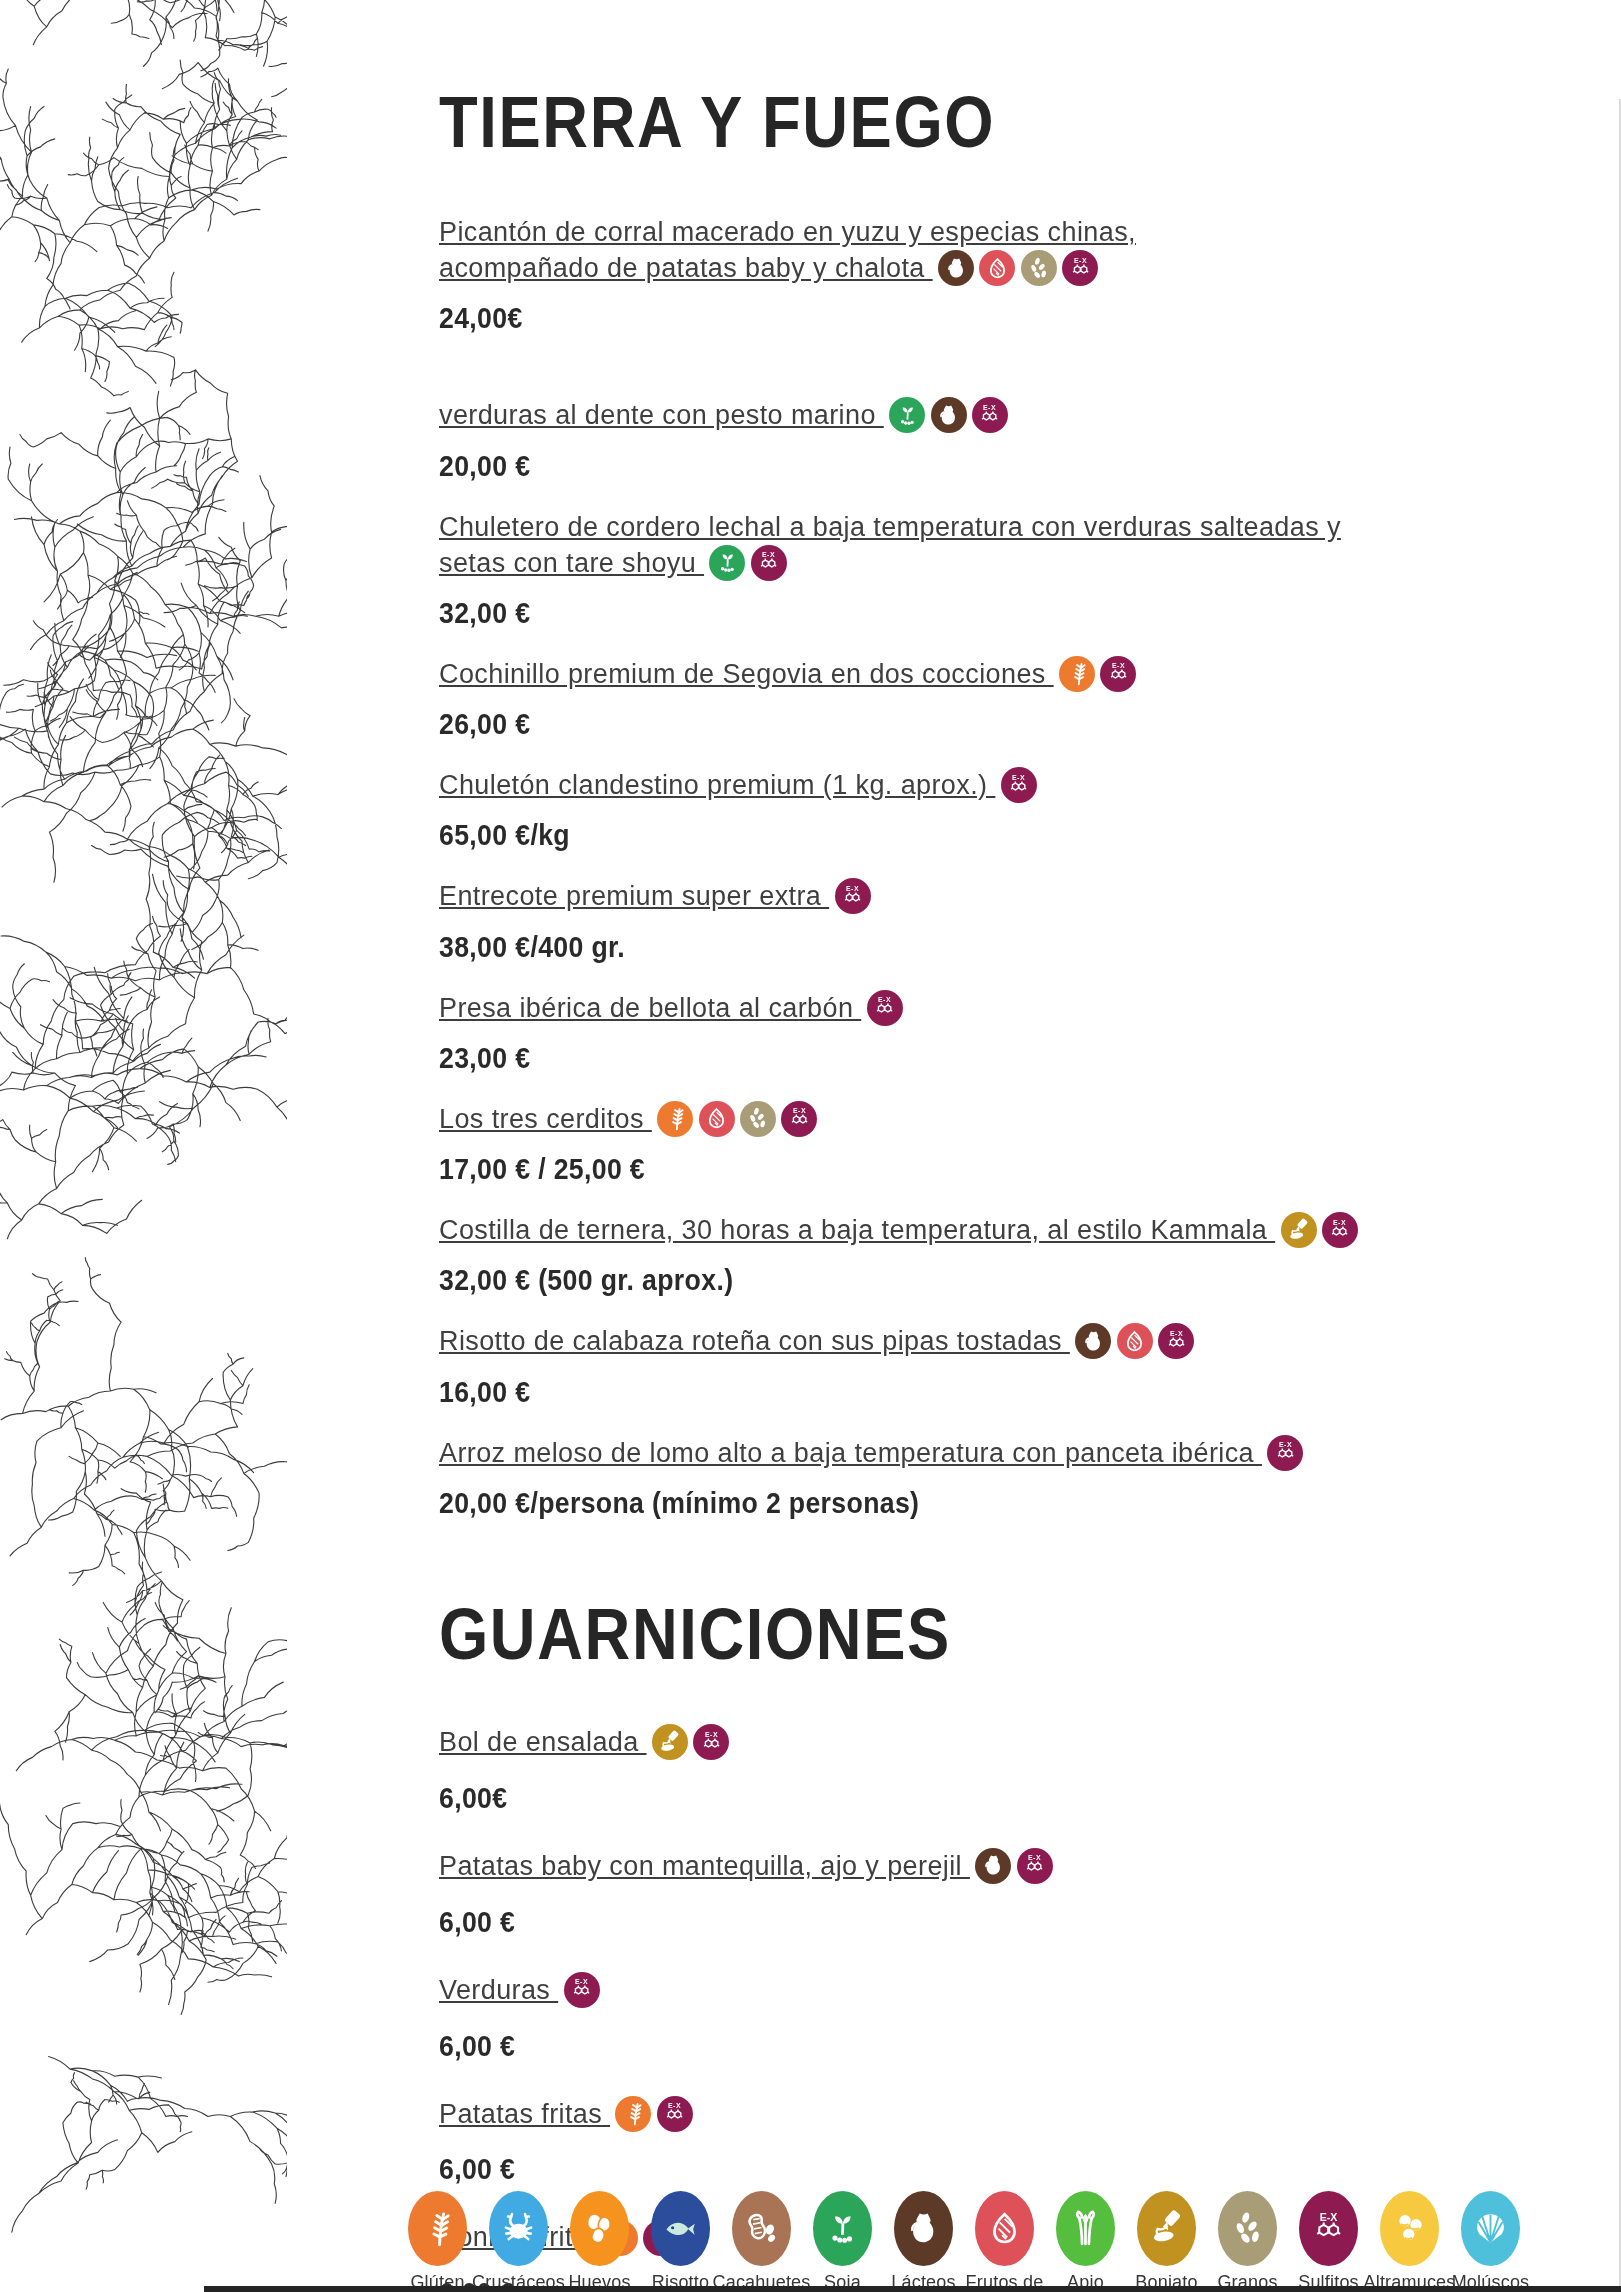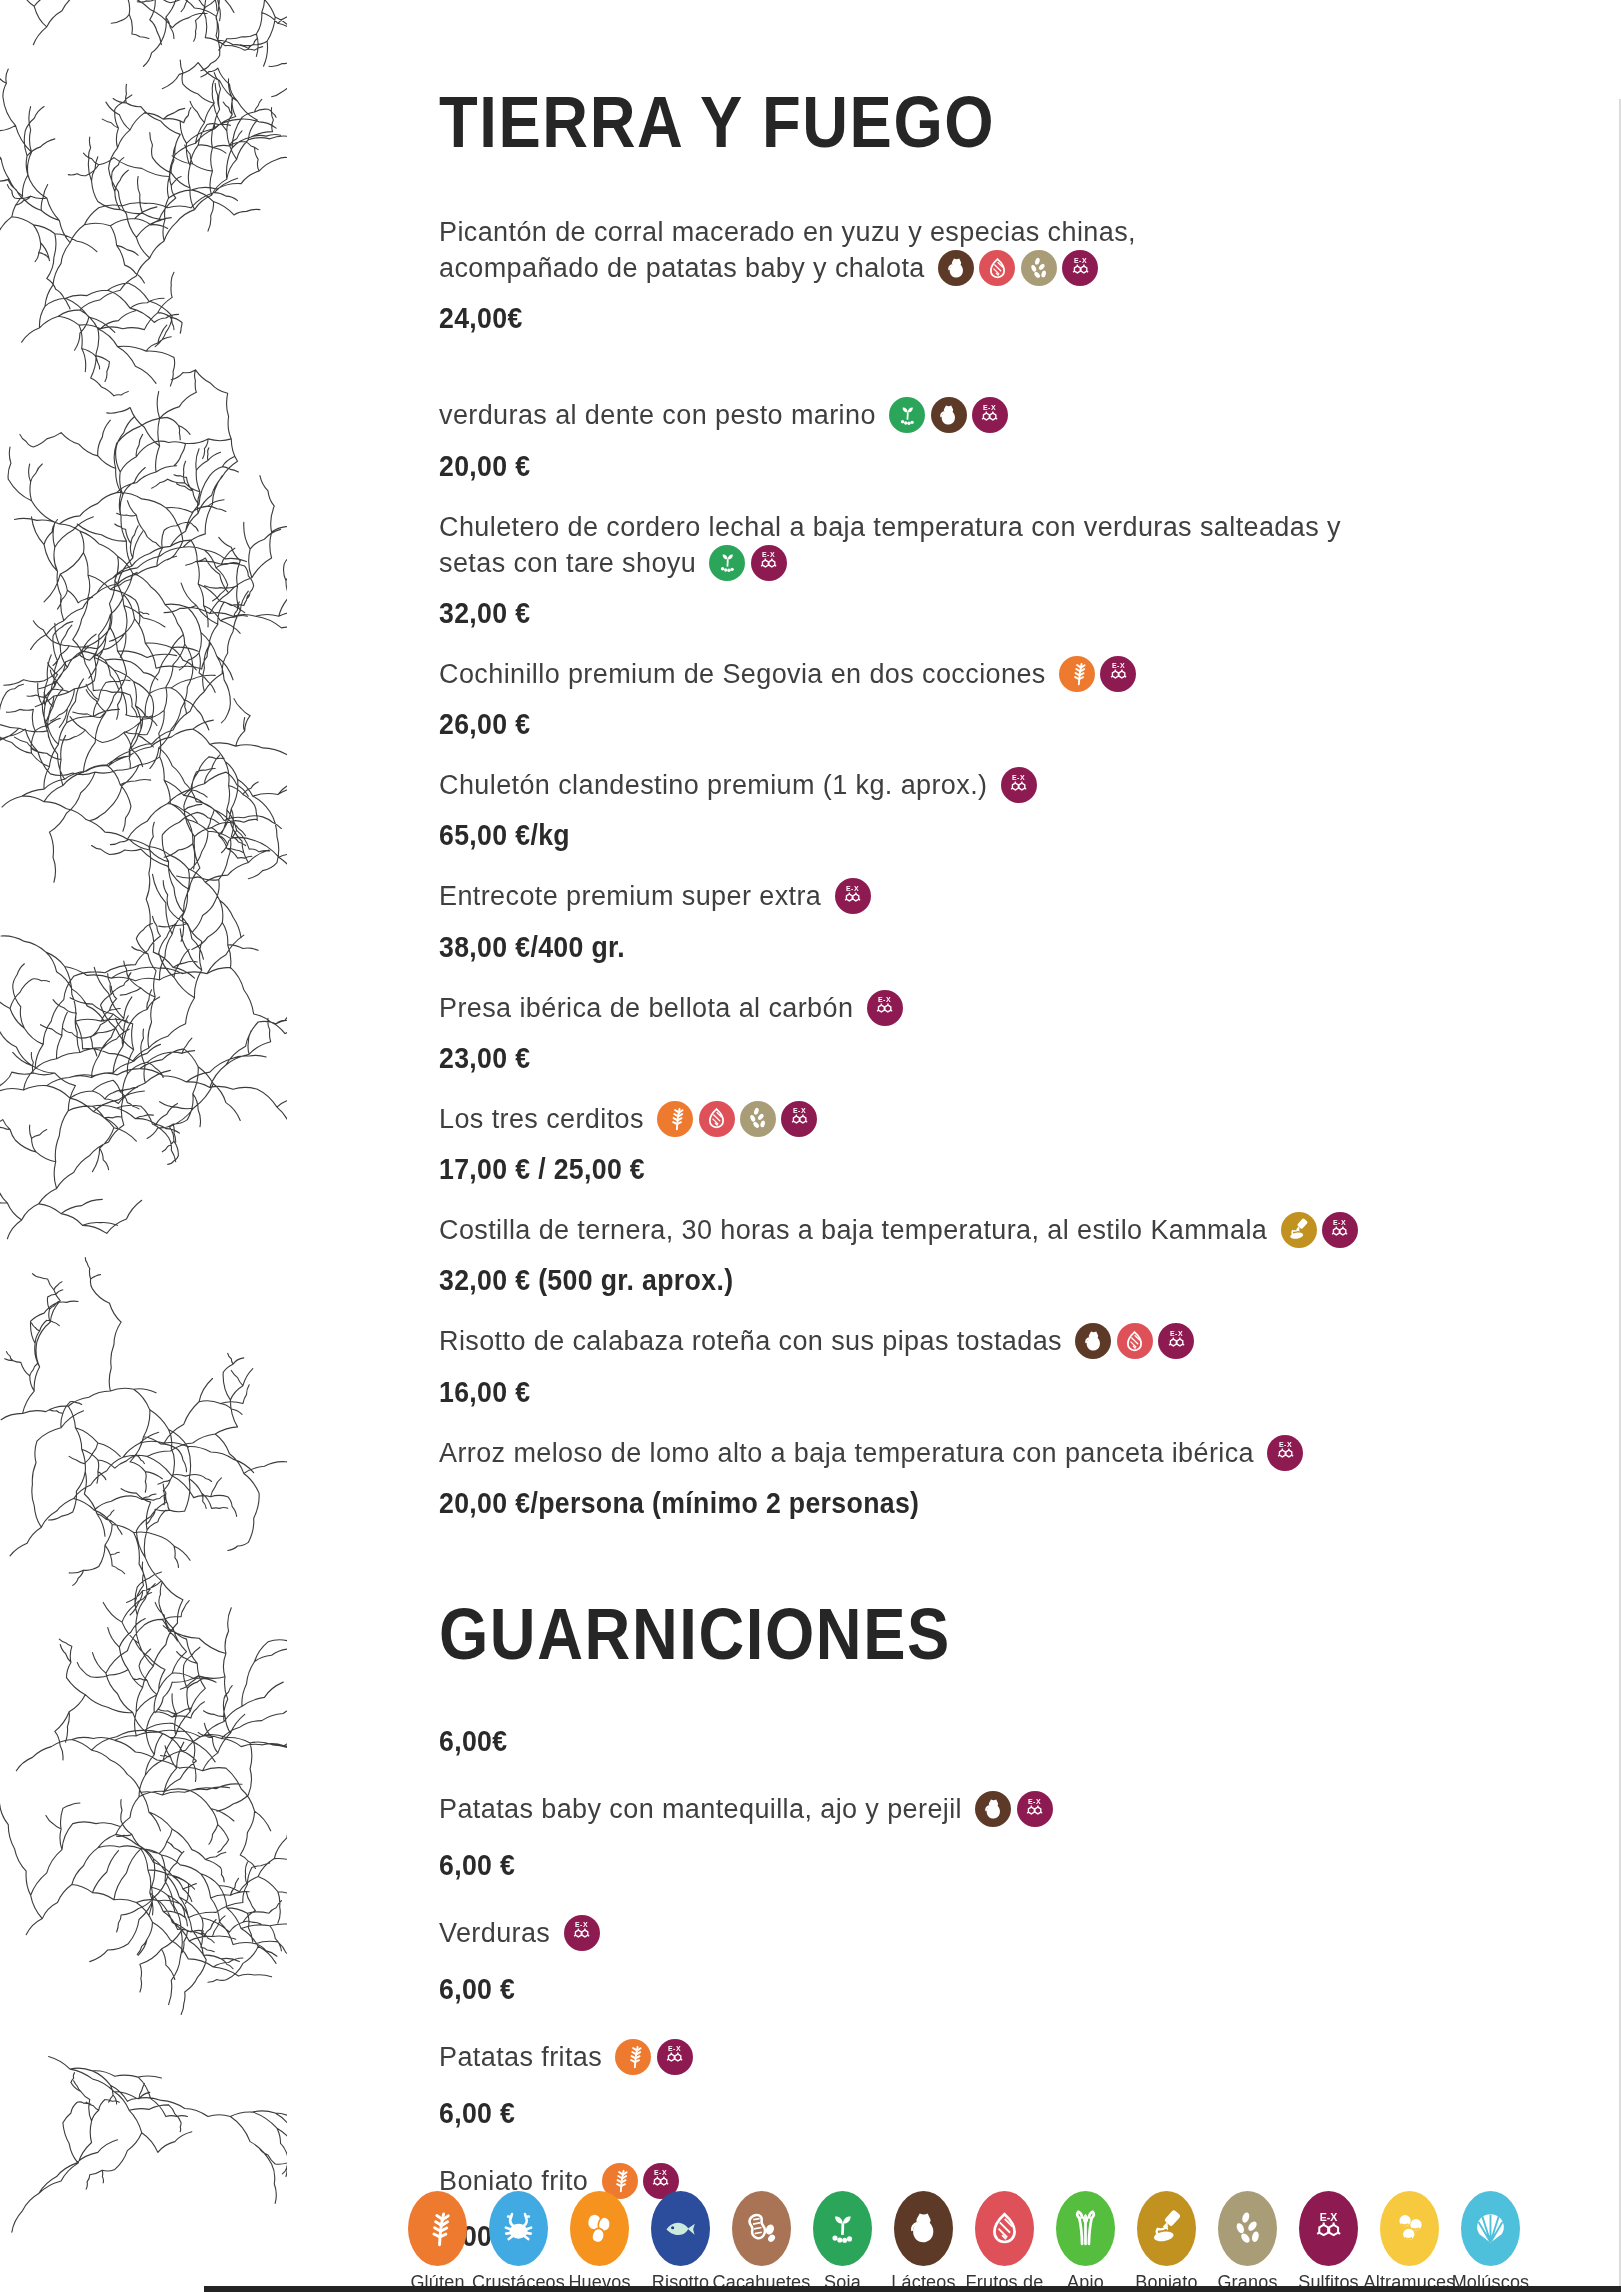--- a/index.html
+++ b/index.html
@@ -9,21 +9,21 @@
     font-family:"Liberation Sans","DejaVu Sans",sans-serif;
   }
   .art-band{position:absolute;left:0;top:0;width:287px;height:2293px;}
   .content{position:absolute;left:439px;top:86px;width:1155px;}
   .big-title{
     margin:0;color:#262626;font-weight:700;font-size:72px;line-height:1;
     letter-spacing:1.8px;display:inline-block;transform:scaleX(.88);transform-origin:left;
     white-space:nowrap;
   }
   .menu-list{margin-top:56px;}
-  .mi{margin-bottom:26px;}
+  .mi{margin-bottom:26px;text-decoration:underline;}
   .mi-name{font-size:27px;line-height:36px;letter-spacing:0.4px;color:#3f3f3f;white-space:nowrap;}
   .mi-price-wrap{margin-top:13.4px;height:34px;}
   .mi-price{
     display:inline-block;font-size:29.6px;font-weight:700;color:#2a2a2a;
     transform:scaleX(.9);transform-origin:left;letter-spacing:0.4px;white-space:nowrap;
   }
   .garnish-title{margin-top:52px;}
   .garnish-list{margin-top:54px;}
   .gi{margin-bottom:33px;}
   .gi .mi-price-wrap{margin-top:19px;}
@@ -295,20 +295,39 @@
                   <path d="M9.2 9.9 L9.2 8.5 M15 9.9 L15 8.5 M6.6 14.4 L5.4 15.2 M17.6 14.4 L18.8 15.2" stroke-dasharray="1.6 1.2"></path>
                 </g>
               </svg>
             </span></span></div>
         <div class="mi-price-wrap"><span class="mi-price">20,00 €/persona (mínimo 2 personas)</span></div>
       </div>
     </div>
   <h1 class="big-title garnish-title">GUARNICIONES</h1>
   <div class="menu-list garnish-list" id="menu-list-1">
       <div class="mi gi">
+        <div class="mi-name"><span class="line">Bol de ensalada <span class="al-icon" style="background:#C29220">
+              <svg viewBox="0 0 24 24" xmlns="http://www.w3.org/2000/svg">
+                <g fill="#fff">
+                  <rect x="12.6" y="1.6" width="5.8" height="8.6" rx="1.4" transform="rotate(42 15.5 5.9)"></rect>
+                  <path d="M12.6 8 L9.9 10.9 L12.9 13 Z"></path>
+                  <ellipse cx="10.4" cy="16.6" rx="5.8" ry="2.7" transform="rotate(-9 10.4 16.6)"></ellipse>
+                </g>
+                <path d="M11.6 11.6 C10 12.5 8.2 12.7 6.8 12.2 C6 13.4 6.2 14.7 7.1 15.5" stroke="#fff" stroke-width="1.3" fill="none"></path>
+              </svg>
+            </span><span class="al-icon" style="background:#8E1A52">
+              <svg viewBox="0 0 24 24" xmlns="http://www.w3.org/2000/svg" style="font-size:30px">
+                <text x="12" y="7.4" font-size="6.2" font-weight="700" fill="#fff" text-anchor="middle" font-family="Liberation Sans, sans-serif">E-X</text>
+                <g fill="none" stroke="#fff" stroke-width="1.2">
+                  <path d="M6.6 11.4 L9.2 9.9 L11.8 11.4 L11.8 14.4 L9.2 15.9 L6.6 14.4 Z"></path>
+                  <path d="M12.4 11.4 L15 9.9 L17.6 11.4 L17.6 14.4 L15 15.9 L12.4 14.4 Z"></path>
+                  <path d="M9.2 9.9 L9.2 8.5 M15 9.9 L15 8.5 M6.6 14.4 L5.4 15.2 M17.6 14.4 L18.8 15.2" stroke-dasharray="1.6 1.2"></path>
+                </g>
+              </svg>
+            </span></span></div>
         <div class="mi-price-wrap"><span class="mi-price">6,00€</span></div>
       </div>
       <div class="mi gi">
         <div class="mi-name"><span class="line">Patatas baby con mantequilla, ajo y perejil <span class="al-icon" style="background:#5D3A27">
               <svg viewBox="0 0 24 24" xmlns="http://www.w3.org/2000/svg">
                 <path d="M9.8 3.2 c1.6 .9 3.2 .9 4.6 0 l1.5 3.1 c.4 .9 .3 1.5 -.3 2.3 c1.9 2 2.6 4.6 1.9 7.1 c-.7 2.7 -3 4.4 -5.7 4.4 c-3.4 0 -5.9 -2.7 -5.9 -6.3 c0 -2.3 1 -4.1 2.5 -5.2 c-.6 -.8 -.7 -1.4 -.3 -2.3 z" fill="#fff"></path>
                 <path d="M8.4 8.8 c-2.3 .8 -3.4 2.7 -2.9 4.6" stroke="#fff" stroke-width="1.5" fill="none"></path>
               </svg>
             </span><span class="al-icon" style="background:#8E1A52">
               <svg viewBox="0 0 24 24" xmlns="http://www.w3.org/2000/svg" style="font-size:30px">

